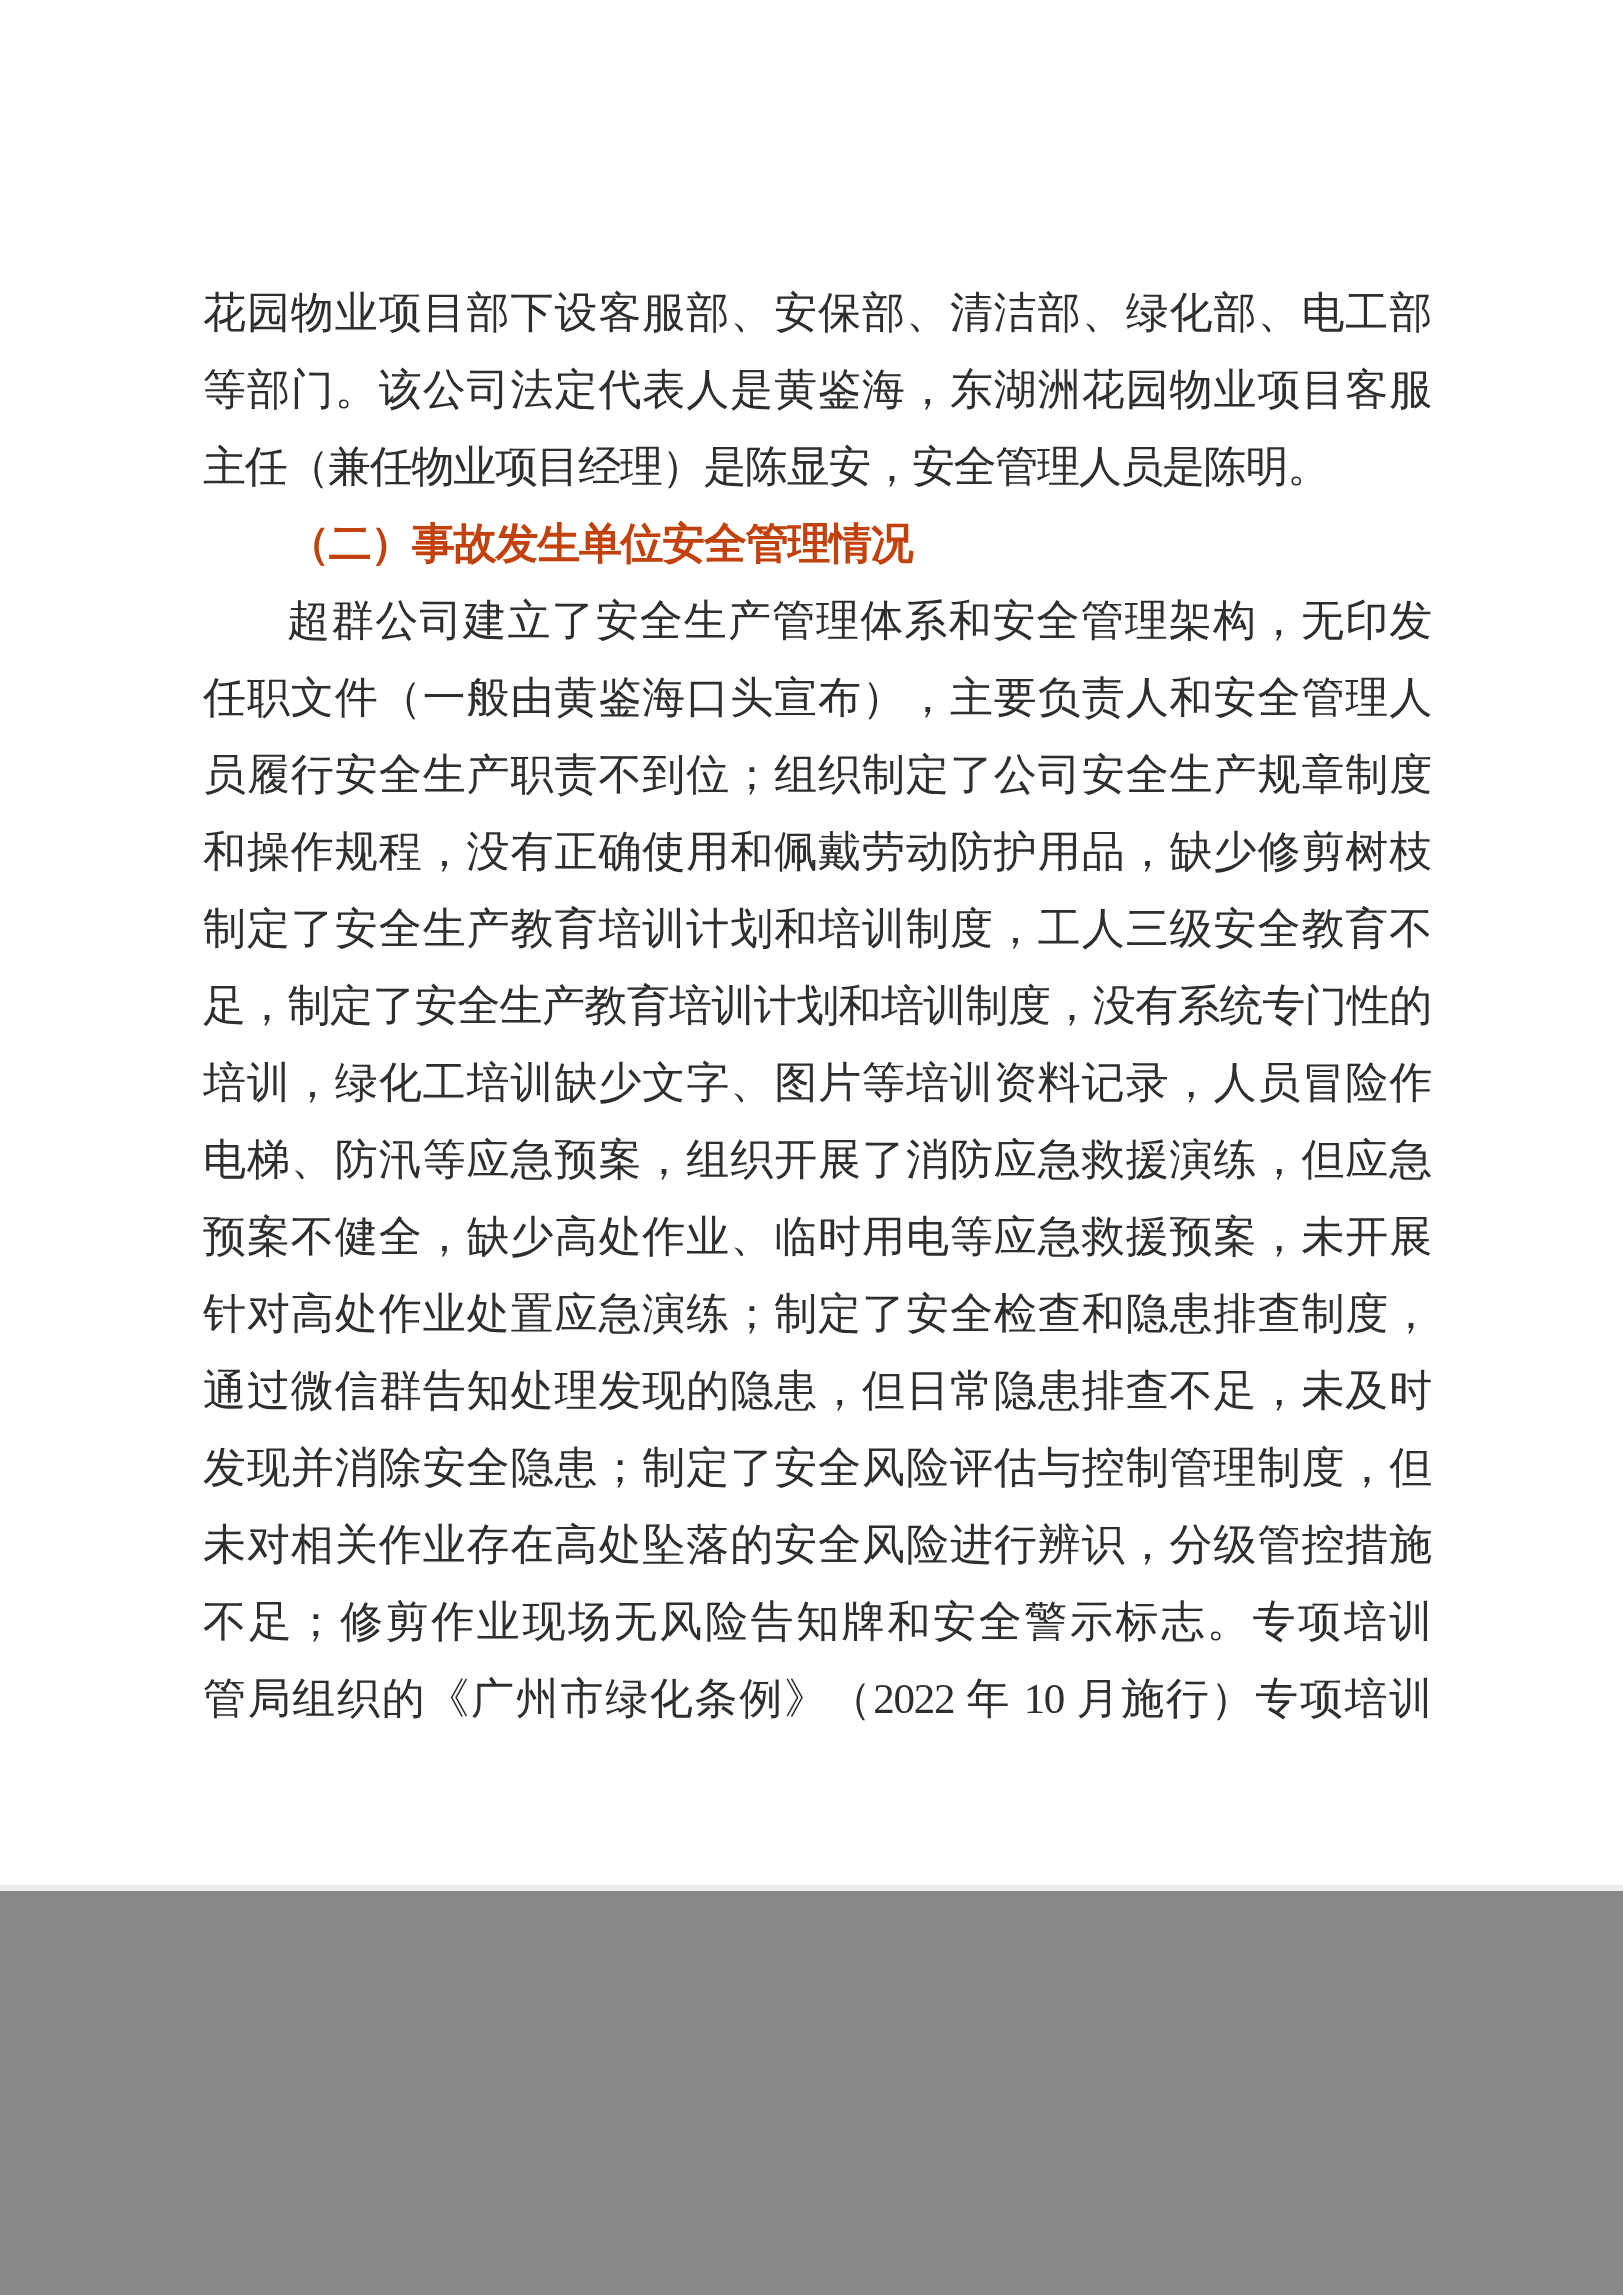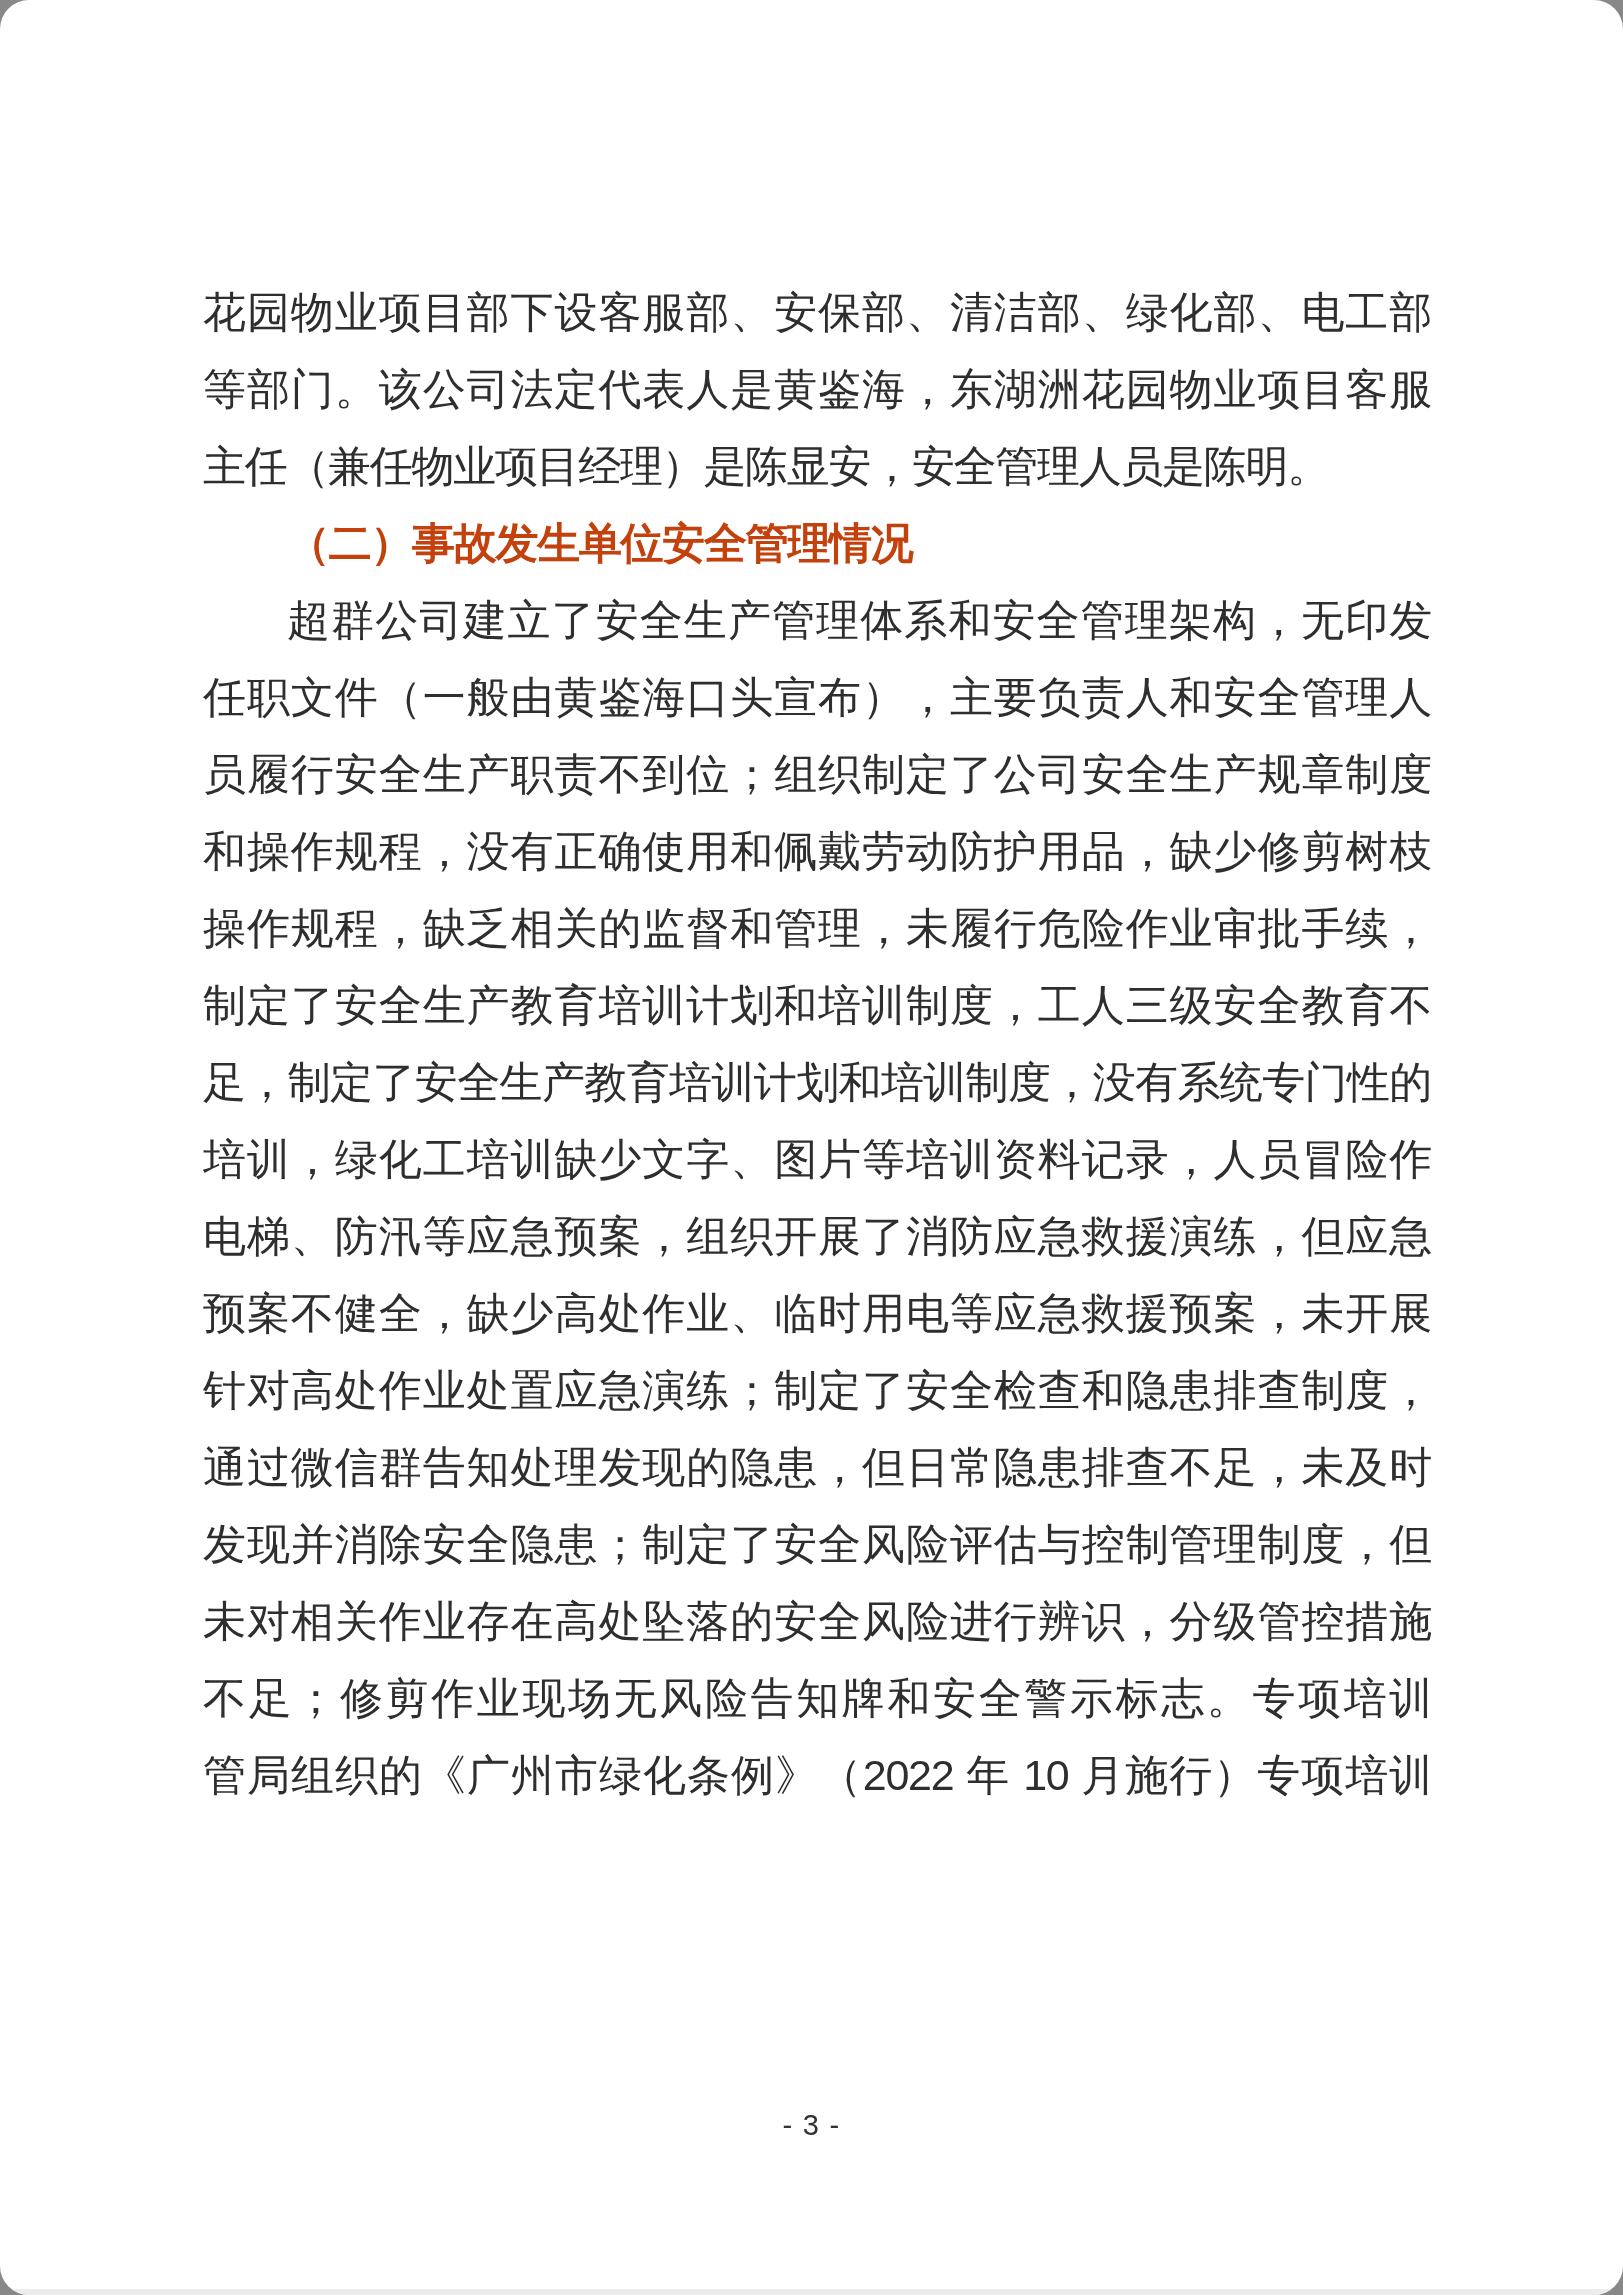--- a/index.html
+++ b/index.html
@@ -7,27 +7,26 @@
     --bg-color:#ffffff;
   }
   html,body{
     margin:0;
     padding:0;
     background:#888;
   }
   .page{
     position:relative;
     width:1623px;
-    height:2295px;
+    height:1891px;
     margin:0 auto;
     background:var(--bg-color);
     overflow:hidden;
-    font-family:Liberation Sans, sans-serif;
+    font-family:Liberation Serif, serif;
     color:var(--text-color);
-    border-radius:29px;
   }
   .content{
     position:absolute;
     top:274px;
     left:203px;
     width:1228px;
     font-size:43px;
     line-height:77px;
     letter-spacing:-1.3px;
     text-rendering:optimizeLegibility;
@@ -78,21 +77,20 @@
 <div class="page">
   <div class="content">
       <div class="line justify">花园物业项目部下设客服部、安保部、清洁部、绿化部、电工部</div>
       <div class="line justify">等部门。该公司法定代表人是黄鉴海，东湖洲花园物业项目客服</div>
       <div class="line noj">主任（兼任物业项目经理）是陈显安，安全管理人员是陈明。</div>
       <div class="line heading indent noj">（二）事故发生单位安全管理情况</div>
       <div class="line indent justify">超群公司建立了安全生产管理体系和安全管理架构，无印发</div>
       <div class="line justify">任职文件（一般由黄鉴海口头宣布），主要负责人和安全管理人</div>
       <div class="line justify">员履行安全生产职责不到位；组织制定了公司安全生产规章制度</div>
       <div class="line justify">和操作规程，没有正确使用和佩戴劳动防护用品，缺少修剪树枝</div>
-      <div class="line justify">操作规程，缺乏相关的监督和管理，未履行危险作业审批手续，</div>
       <div class="line justify">制定了安全生产教育培训计划和培训制度，工人三级安全教育不</div>
       <div class="line justify">足，制定了安全生产教育培训计划和培训制度，没有系统专门性的</div>
       <div class="line justify">培训，绿化工培训缺少文字、图片等培训资料记录，人员冒险作</div>
       <div class="line justify">电梯、防汛等应急预案，组织开展了消防应急救援演练，但应急</div>
       <div class="line justify">预案不健全，缺少高处作业、临时用电等应急救援预案，未开展</div>
       <div class="line justify">针对高处作业处置应急演练；制定了安全检查和隐患排查制度，</div>
       <div class="line justify">通过微信群告知处理发现的隐患，但日常隐患排查不足，未及时</div>
       <div class="line justify">发现并消除安全隐患；制定了安全风险评估与控制管理制度，但</div>
       <div class="line justify">未对相关作业存在高处坠落的安全风险进行辨识，分级管控措施</div>
       <div class="line justify">不足；修剪作业现场无风险告知牌和安全警示标志。专项培训</div>

